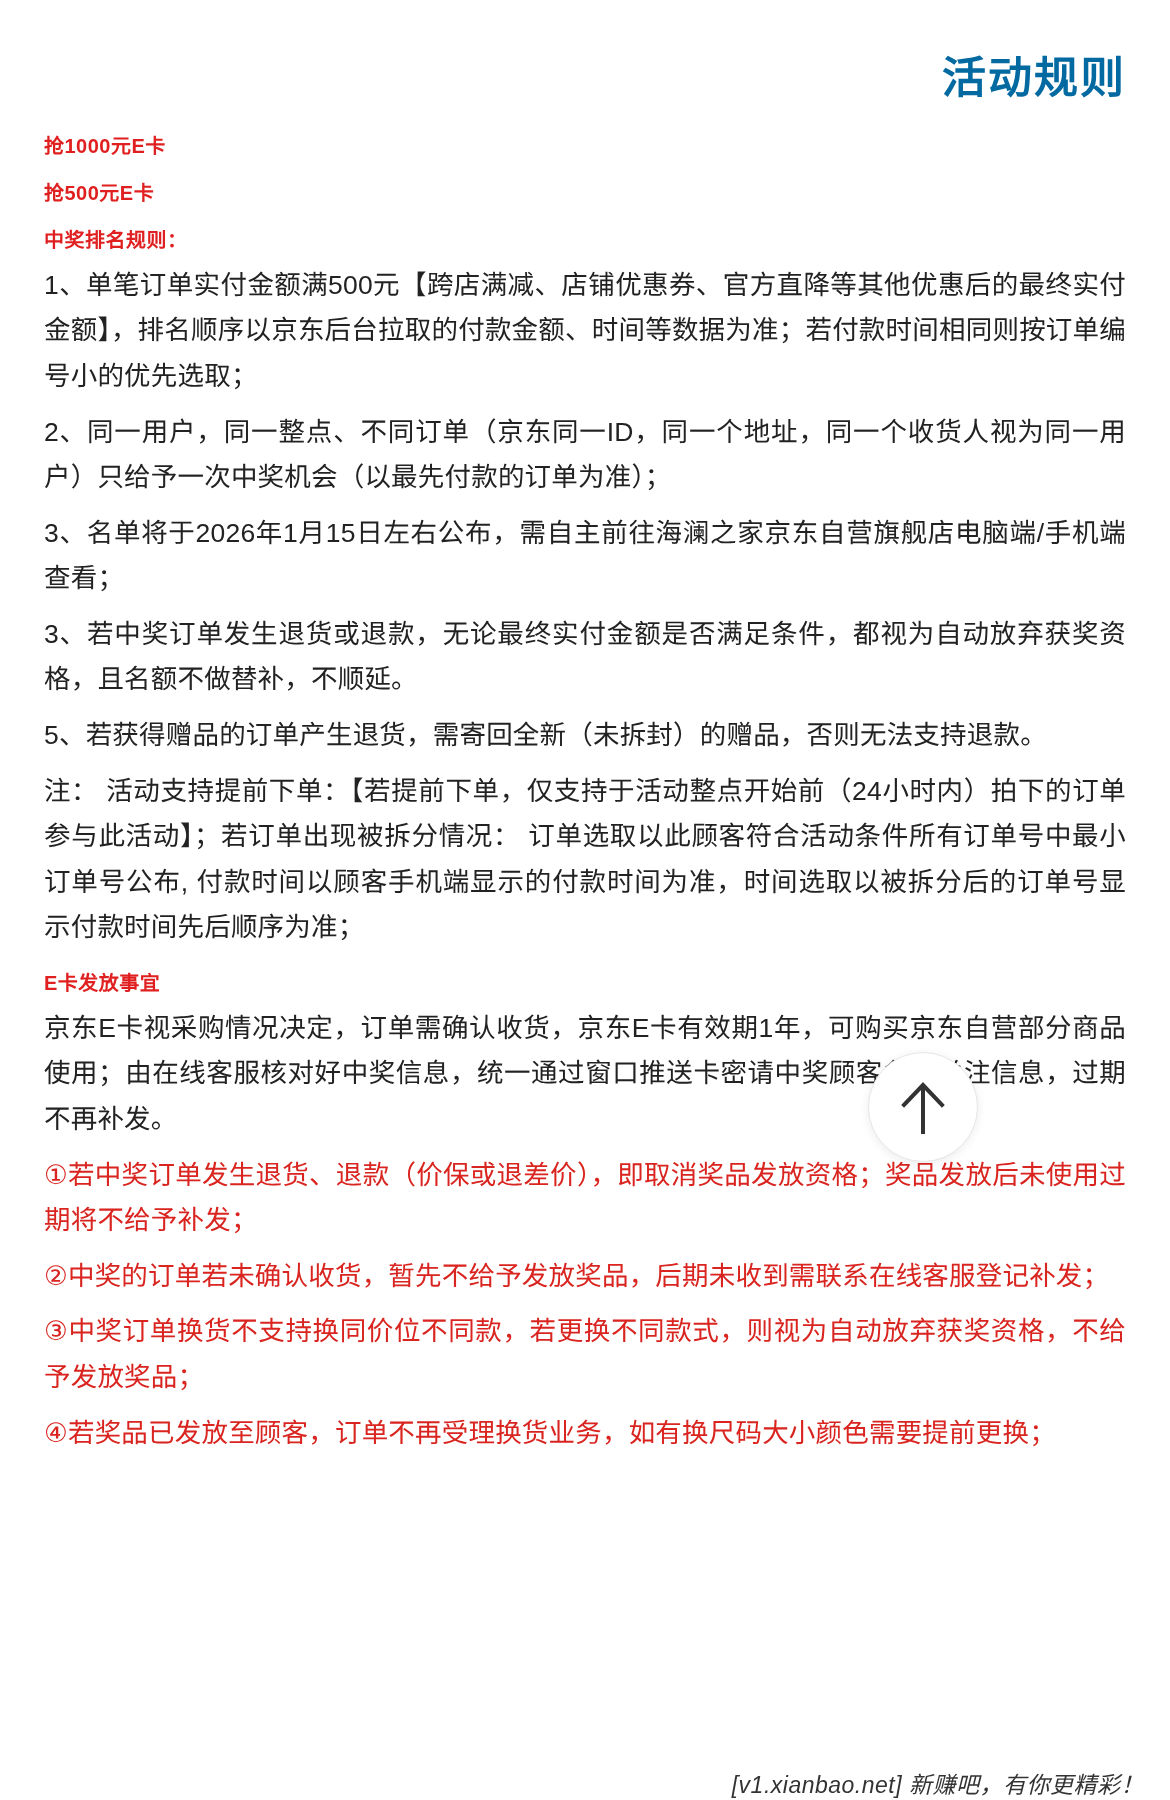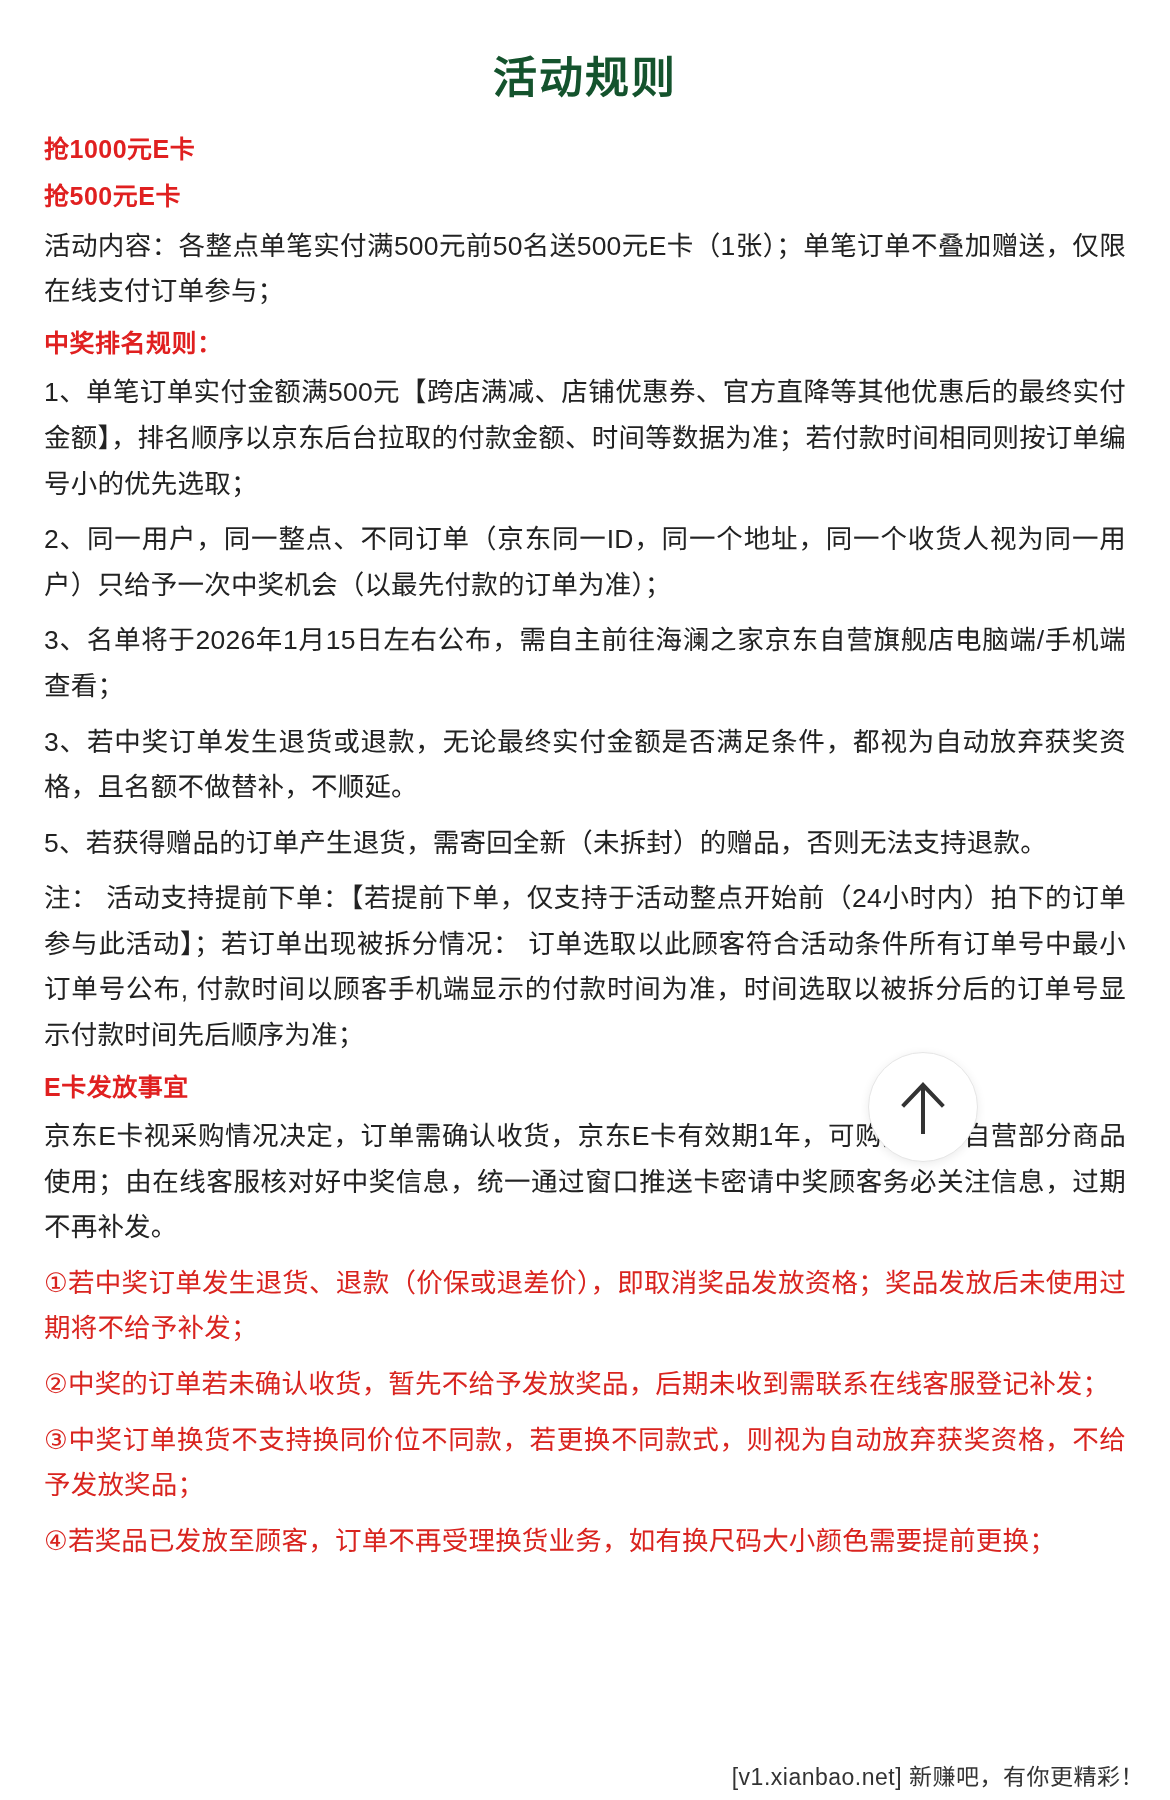--- a/index.html
+++ b/index.html
@@ -18,34 +18,34 @@
   }
   .page {
     position: relative;
     width: 1170px;
     min-height: 1800px;
     box-sizing: border-box;
     padding: 36px 44px 0 44px;
     background: #ffffff;
   }
   .page-title {
-    text-align: center;
+    text-align: right;
     font-size: 44px;
     font-weight: bold;
     letter-spacing: 2px;
-    color: #14532d;
+    color: #0369a1;
     margin: 16px 0 26px 0;
     line-height: 1.2;
   }
   .section-heading {
     color: #e02020;
     font-weight: bold;
-    font-size: 25px;
+    font-size: 20px;
     line-height: 1.5;
-    margin: 10px 0 8px 0;
+    margin: 17px 0 8px 0;
     letter-spacing: 0.5px;
   }
   .para {
     font-size: 26.5px;
     line-height: 1.72;
     color: #222222;
     margin: 0 0 10px 0;
     text-align: justify;
     letter-spacing: 0.2px;
   }
@@ -70,45 +70,45 @@
     cursor: pointer;
     z-index: 20;
   }
   .scroll-top svg {
     display: block;
   }
   
   .watermark {
     position: absolute;
     right: 26px;
-    bottom: 8px;
+    bottom: 0;
     font-size: 23px;
     color: #3a3a3a;
     white-space: nowrap;
     letter-spacing: 0.5px;
     font-family: "Liberation Sans", "DejaVu Sans", sans-serif;
+    font-style: italic;
   }
   .watermark .wm-url {
     color: #333333;
   }
   .watermark .wm-name {
     color: #333333;
   }
 </style>
 </head>
 <body>
 
 <div class="page">
 
   <h1 class="page-title">活动规则</h1>
 
   <div class="section-heading">抢1000元E卡</div>
 
   <div class="section-heading">抢500元E卡</div>
-  <p class="para">活动内容：各整点单笔实付满500元前50名送500元E卡（1张）；单笔订单不叠加赠送，仅限在线支付订单参与；</p>
 
   <div class="section-heading">中奖排名规则：</div>
   <p class="para">1、单笔订单实付金额满500元【跨店满减、店铺优惠券、官方直降等其他优惠后的最终实付金额】，排名顺序以京东后台拉取的付款金额、时间等数据为准；若付款时间相同则按订单编号小的优先选取；</p>
   <p class="para">2、同一用户，同一整点、不同订单（京东同一ID，同一个地址，同一个收货人视为同一用户）只给予一次中奖机会（以最先付款的订单为准）；</p>
   <p class="para">3、名单将于2026年1月15日左右公布，需自主前往海澜之家京东自营旗舰店电脑端/手机端查看；</p>
   <p class="para">3、若中奖订单发生退货或退款，无论最终实付金额是否满足条件，都视为自动放弃获奖资格，且名额不做替补，不顺延。</p>
   <p class="para">5、若获得赠品的订单产生退货，需寄回全新（未拆封）的赠品，否则无法支持退款。</p>
   <p class="para">注： 活动支持提前下单：【若提前下单，仅支持于活动整点开始前（24小时内）拍下的订单参与此活动】；若订单出现被拆分情况： 订单选取以此顾客符合活动条件所有订单号中最小订单号公布, 付款时间以顾客手机端显示的付款时间为准，时间选取以被拆分后的订单号显示付款时间先后顺序为准；</p>
 
   <div class="section-heading">E卡发放事宜</div>

